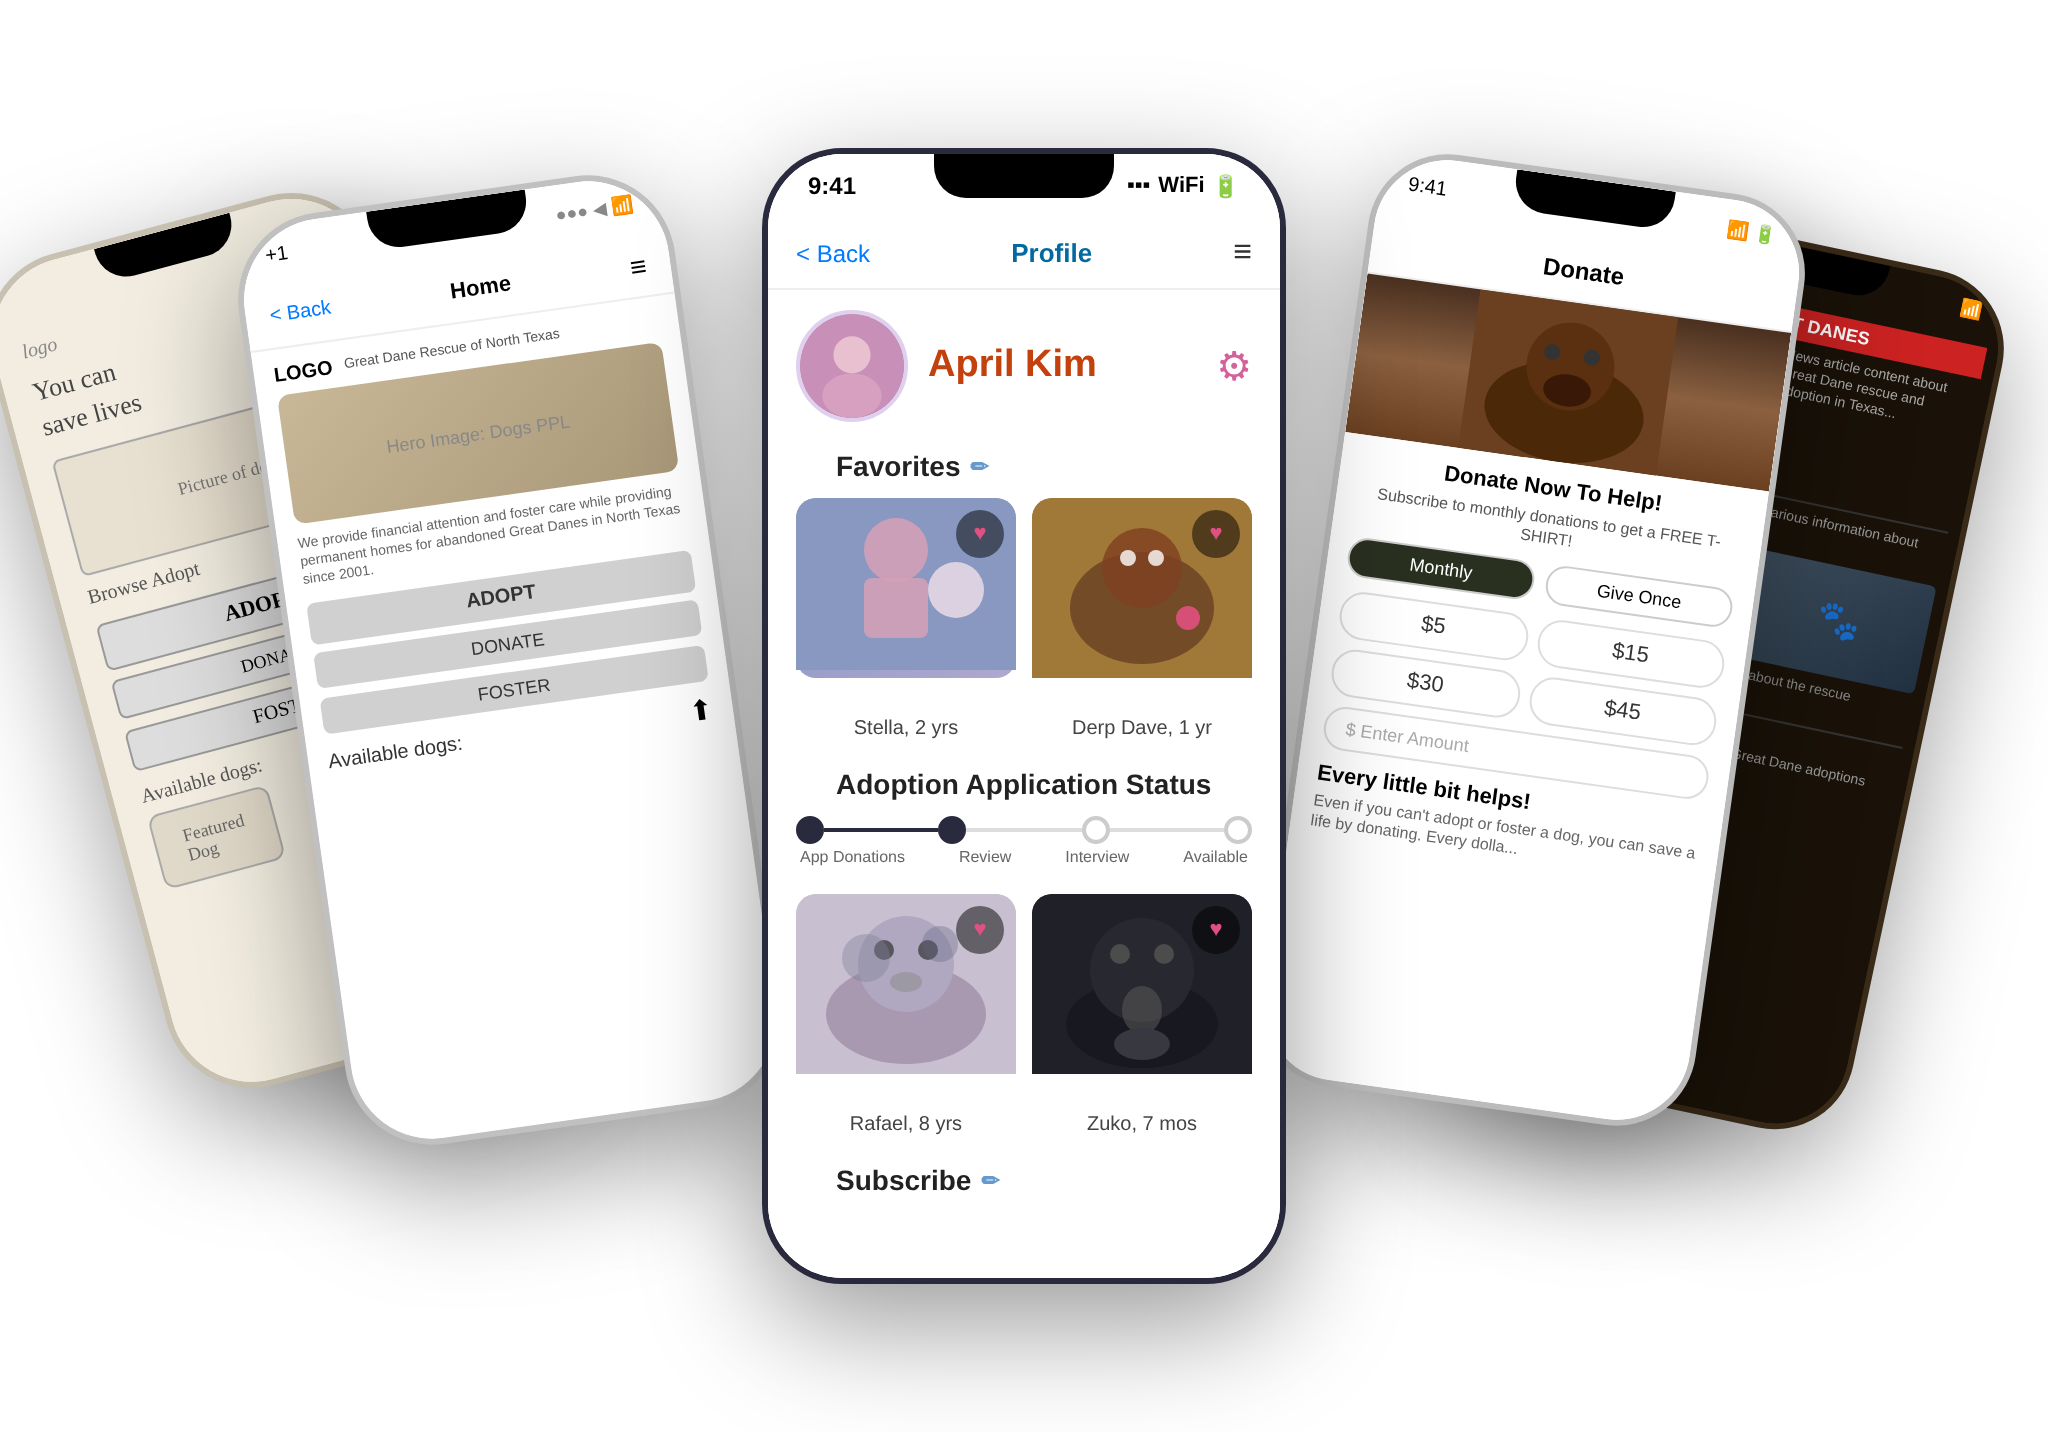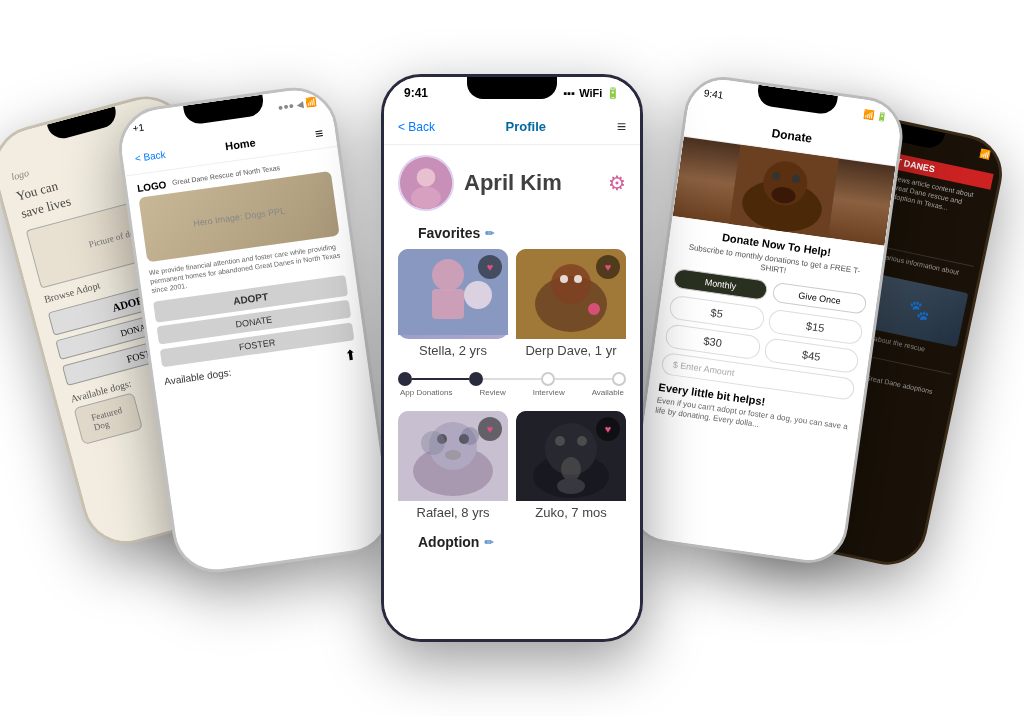--- a/index.html
+++ b/index.html
@@ -204,23 +204,23 @@
       height: 100%;
       background: linear-gradient(135deg, #d4a0c0, #a080b0);
       display: flex;
       align-items: center;
       justify-content: center;
       color: white;
       font-size: 20px;
     }
 
     .profile-name {
-      font-size: 22px;
+      font-size: 19px;
       font-weight: 700;
-      color: #404040;
+      color: #c2410c;
       text-align: center;
     }
 
     .settings-icon {
       margin-left: auto;
       font-size: 20px;
       color: #d4609c;
     }
 
     
@@ -273,23 +273,23 @@
       background: rgba(0,0,0,0.5);
       border-radius: 50%;
       display: flex;
       align-items: center;
       justify-content: center;
       color: white;
       font-size: 11px;
     }
 
     .dog-name {
-      font-size: 13px;
+      font-size: 10px;
       color: #444;
-      margin-top: 4px;
+      margin-top: 20px;
       text-align: center;
     }
 
     
     .adoption-status {
       margin-bottom: 14px;
     }
 
     .status-line {
       flex: 1;
@@ -513,20 +513,23 @@
               </div>
               <div class="heart-btn">
                 <span style="color:#e05080;">♥</span>
               </div>
               <div class="dog-name">Derp Dave, 1 yr</div>
             </div>
           </div>
         </div>
 
         <div class="adoption-status">
+          <div class="section-title">
+            <span>Adoption Application Status</span>
+          </div>
           <div style="display:flex; align-items:center; gap:0; margin:8px 0 2px;">
             <div class="status-dot filled"></div>
             <div class="status-line filled"></div>
             <div class="status-dot filled"></div>
             <div class="status-line"></div>
             <div class="status-dot empty"></div>
             <div class="status-line"></div>
             <div class="status-dot empty"></div>
           </div>
           <div class="status-labels">
@@ -575,21 +578,21 @@
               <div class="heart-btn">
                 <span style="color:#e05080;">♥</span>
               </div>
               <div class="dog-name">Zuko, 7 mos</div>
             </div>
           </div>
         </div>
 
         <div class="donations-section">
           <div class="section-title">
-            <span>Adoption</span>
+            <span>Subscribe</span>
             <span class="edit-icon">✏</span>
           </div>
         </div>
       </div>
     </div>
   </div>
 
   <div class="phone phone-right2" style="position:absolute; right:148px; top:100px; width:220px; height:470px; background:white; border:3px solid #bbb; border-radius:40px; overflow:hidden;">
     <div class="phone-screen" style="background:white;">
       <div class="notch" style="width:80px; height:20px; background:#000;"></div>

